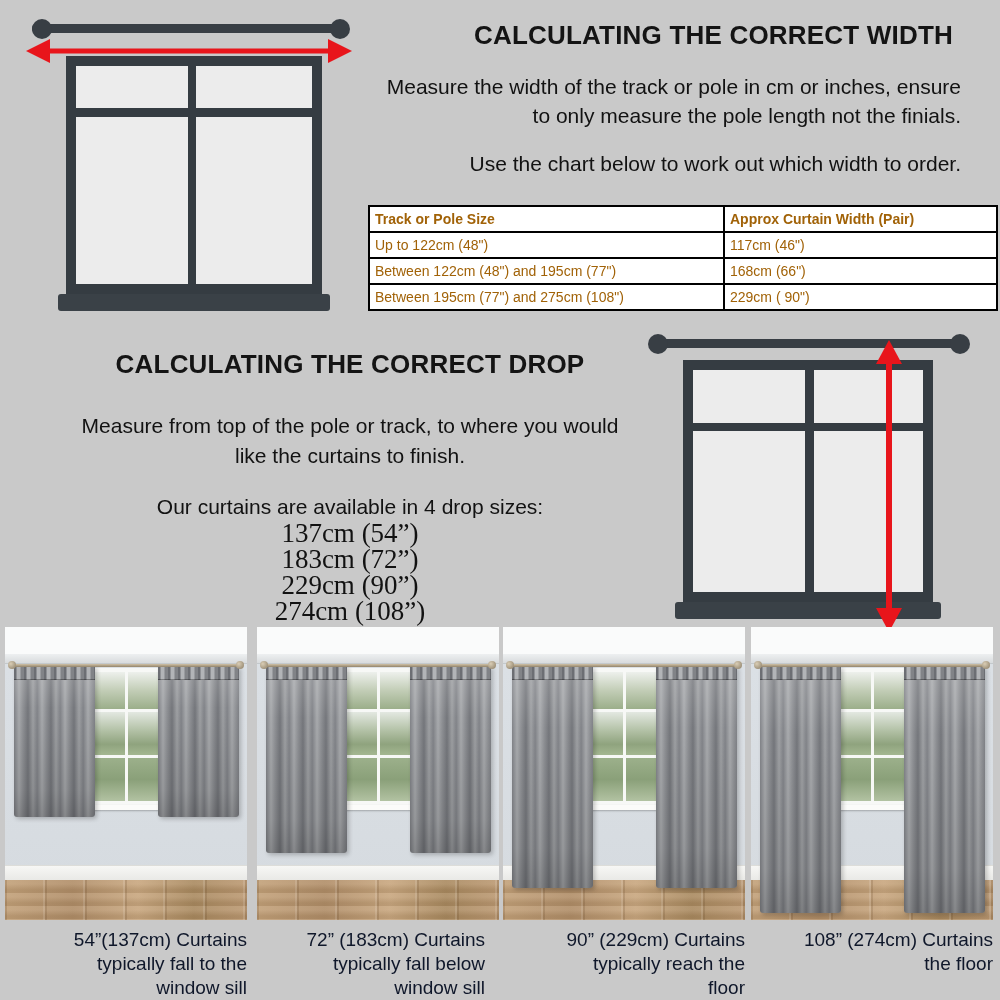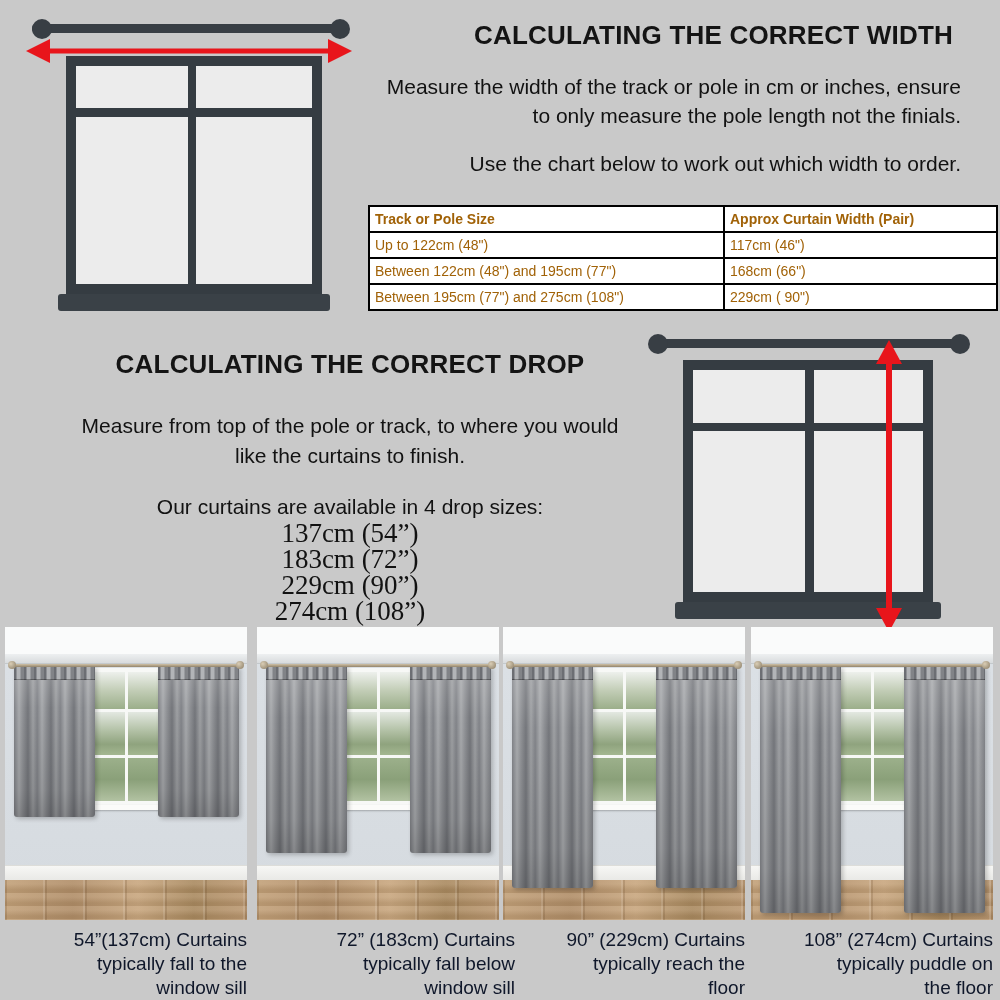--- a/index.html
+++ b/index.html
@@ -90,21 +90,21 @@
   .p-curtain::before { content:""; position:absolute; top:0; left:0; right:0; height:13px;
     background:repeating-linear-gradient(90deg,#6c6e73 0 2px,#b2b4b7 3px 6px,#818387 7px 10px);
     border-bottom:1px solid rgba(0,0,0,.3); }
   .photo.d54  .p-curtain { height:151px; }
   .photo.d72  .p-curtain { height:187px; }
   .photo.d90  .p-curtain { height:222px; }
   .photo.d108 .p-curtain { height:247px; }
 
   .caption { position:absolute; top:928px; width:242px; text-align:right;
     font-size:19px; line-height:24px; color:#0f172a; }
-  .caption.c1 { left:5px; } .caption.c2 { left:273px; }
+  .caption.c1 { left:5px; } .caption.c2 { left:243px; }
   .caption.c3 { left:503px; } .caption.c4 { left:751px; }
 </style>
 </head>
 <body>
 
 <div class="page">
 
   <svg class="illus illus-width" width="340" height="300" viewBox="0 0 340 300">
     <g>
       <rect x="14" y="8" width="316" height="9" rx="4" fill="#383e44"></rect>
@@ -288,17 +288,16 @@
     <div>typically fall below</div>
     <div>window sill</div>
   </div>
   <div class="caption c3">
     <div>90” (229cm) Curtains</div>
     <div>typically reach the</div>
     <div>floor</div>
   </div>
   <div class="caption c4">
     <div>108” (274cm) Curtains</div>
-    <div>typically puddle on</div>
     <div>the floor</div>
   </div>
 
 </div>
 
 </body></html>

